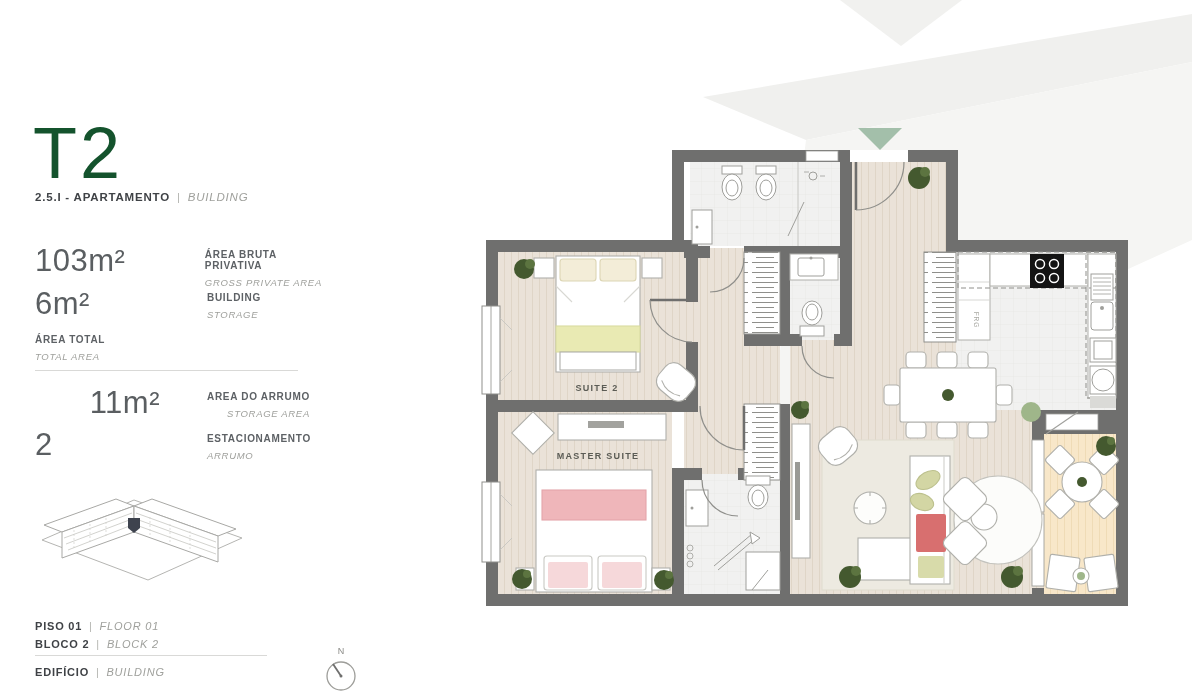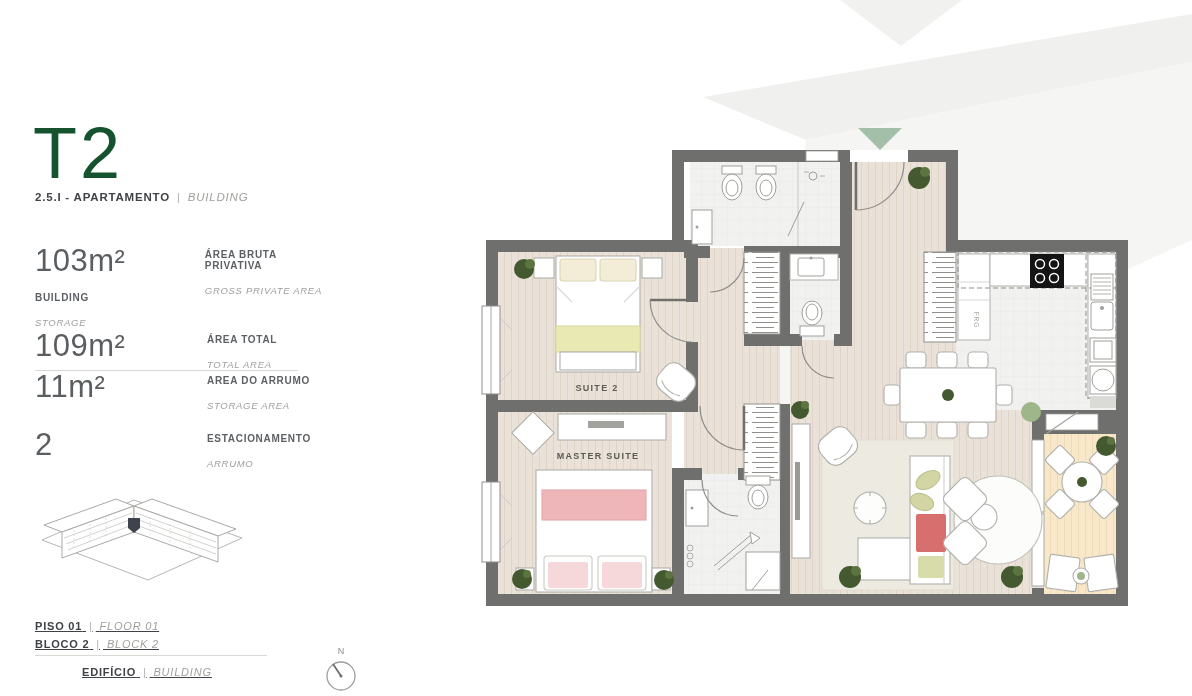--- a/index.html
+++ b/index.html
@@ -11,25 +11,25 @@
   
   .sb-title{left:33px;top:112px;font-size:72px;letter-spacing:3px;color:#14532d;font-weight:400;z-index:2;}
   .sb-sub{left:35px;top:191px;font-size:11.5px;letter-spacing:.8px;z-index:2;}
   .pt-bold{font-weight:bold;color:#3f4246;}
   .sep{color:#b4b5b1;font-weight:400;padding:0 3px;}
   .en-italic{font-style:italic;color:#9fa09c;font-weight:400;}
   .spec-row{left:35px;width:300px;display:flex;align-items:flex-start;z-index:2;gap:47px;}
   .spec-val{width:125px;font-size:31px;color:#5a5e61;letter-spacing:.5px;line-height:30px;}
   .spec-labels{padding-top:3px;}
   .spec-pt{font-size:10px;font-weight:bold;color:#5d6165;letter-spacing:.7px;}
-  .spec-en{font-size:9.5px;font-style:italic;color:#9fa09c;letter-spacing:.7px;margin-top:14px;}
+  .spec-en{font-size:9.5px;font-style:italic;color:#9fa09c;letter-spacing:.7px;margin-top:6px;}
   .divider{height:1px;background:#d9d9d7;z-index:2;}
   #divider-specs{left:35px;top:370px;width:263px;}
   #divider-footer{left:35px;top:655px;width:232px;}
-  .loc-line{left:35px;font-size:11px;letter-spacing:.8px;z-index:2;text-decoration:underline;}
+  .loc-line{left:35px;font-size:11px;letter-spacing:.8px;z-index:2;}
   
   #building-art{left:38px;top:492px;z-index:2;}
   #compass{left:313px;top:642px;z-index:2;}
   #floorplan{left:480px;top:125px;z-index:1;}
   svg text{font-family:"Liberation Sans", sans-serif;}
 </style>
 </head>
 <body>
 
 <svg id="watermark" class="abs" width="1192" height="696" viewBox="0 0 1192 696">
@@ -47,36 +47,36 @@
 </div>
 
 <div class="abs spec-row" style="top:246px;">
   <div class="spec-val">103m²</div>
   <div class="spec-labels">
     <div class="spec-pt">ÁREA BRUTA PRIVATIVA</div>
     <div class="spec-en">GROSS PRIVATE AREA</div>
   </div>
 </div>
 <div class="abs spec-row" style="top:289px;">
+  <div class="spec-val">6m²</div>
   <div class="spec-labels">
     <div class="spec-pt">BUILDING</div>
     <div class="spec-en">STORAGE</div>
   </div>
 </div>
 <div class="abs spec-row" style="top:331px;">
-  <div class="spec-val">109m²</div>
   <div class="spec-labels">
     <div class="spec-pt">ÁREA TOTAL</div>
     <div class="spec-en">TOTAL AREA</div>
   </div>
 </div>
 
 <div id="divider-specs" class="abs divider"></div>
 
-<div class="abs spec-row" style="top:372px;">
+<div class="abs spec-row" style="top:388px;text-align:right;">
   <div class="spec-val">11m²</div>
   <div class="spec-labels">
     <div class="spec-pt">AREA DO ARRUMO</div>
     <div class="spec-en">STORAGE AREA</div>
   </div>
 </div>
 <div class="abs spec-row" style="top:430px;">
   <div class="spec-val">2</div>
   <div class="spec-labels">
     <div class="spec-pt">ESTACIONAMENTO</div>
@@ -110,21 +110,21 @@
   <span class="en-italic">FLOOR 01</span>
 </div>
 <div class="abs loc-line" style="top:638px;">
   <span class="pt-bold">BLOCO 2</span>
   <span class="sep">|</span>
   <span class="en-italic">BLOCK 2</span>
 </div>
 
 <div id="divider-footer" class="abs divider"></div>
 
-<div class="abs loc-line" style="top:666px;margin-left:47px;">
+<div class="abs loc-line" style="top:666px;">
   <span class="pt-bold">EDIFÍCIO</span>
   <span class="sep">|</span>
   <span class="en-italic">BUILDING</span>
 </div>
 
 <svg id="compass" class="abs" width="60" height="54" viewBox="0 0 60 54">
   <text x="28" y="12" font-size="9" fill="#8a8a86" text-anchor="middle">N</text>
   <circle cx="28" cy="34" r="14" fill="none" stroke="#9d9d99" stroke-width="1.3"></circle>
   <line x1="28" y1="34" x2="20" y2="22" stroke="#6f6f6e" stroke-width="1.8"></line>
   <circle cx="28" cy="34" r="1.5" fill="#6f6f6e"></circle>

